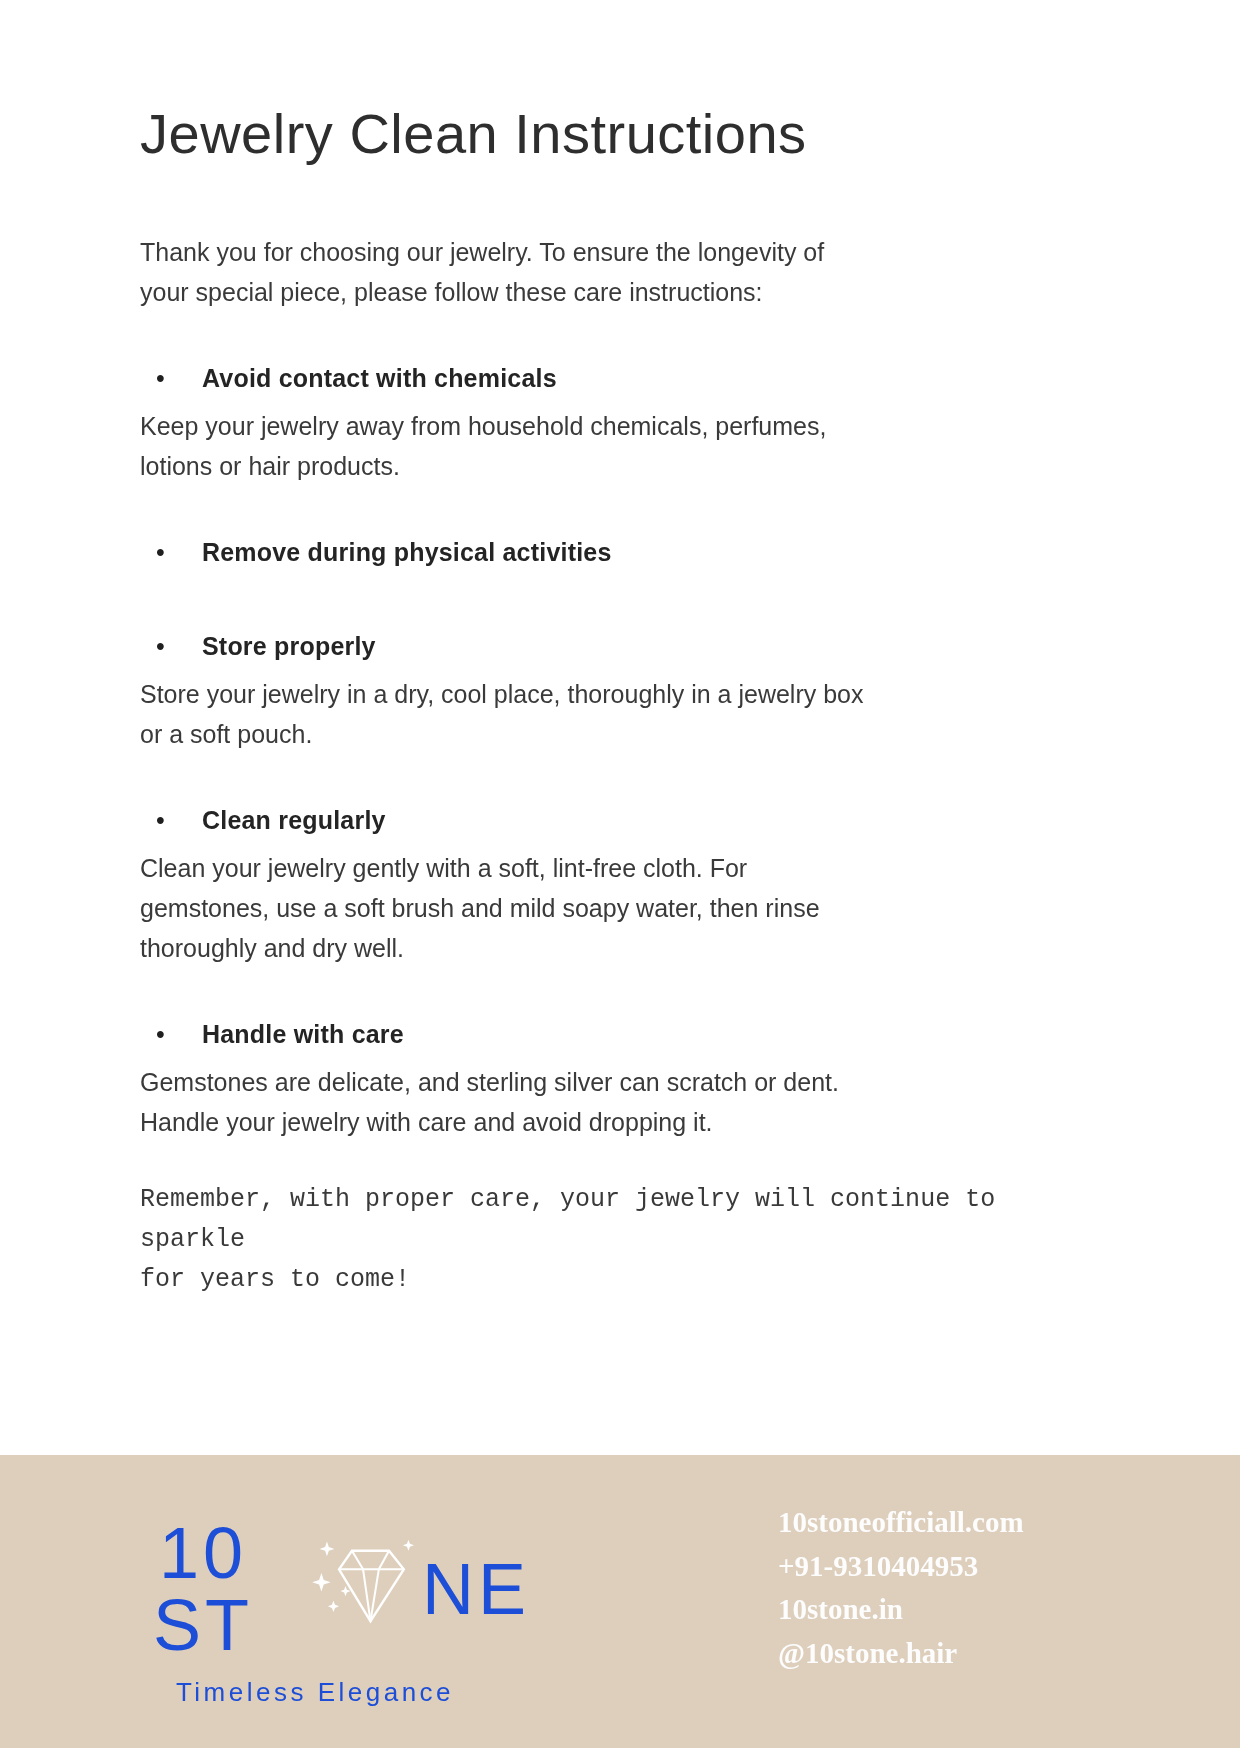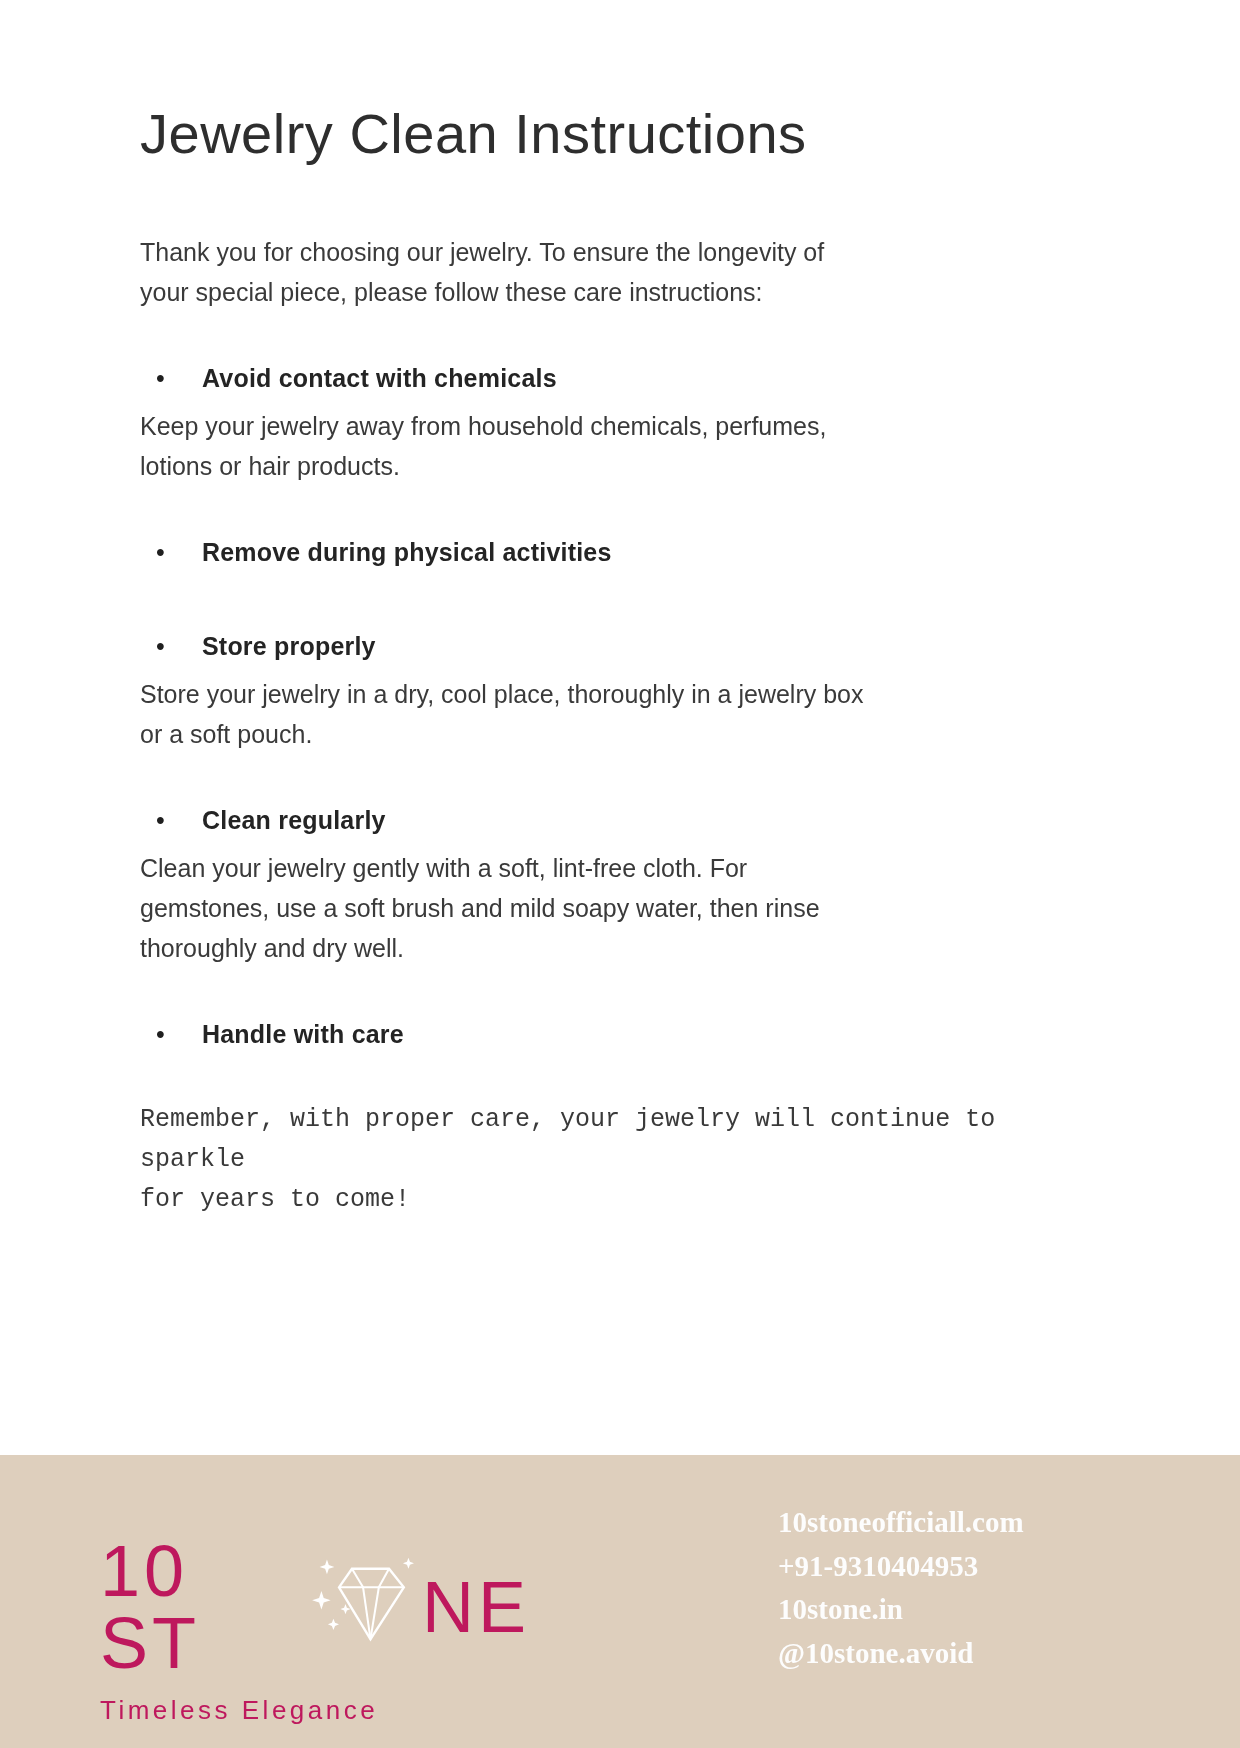--- a/index.html
+++ b/index.html
@@ -51,24 +51,24 @@
     letter-spacing:0.2px;
   }
   .closing{margin-top:38px;font-family:Liberation Mono, monospace;}
   .footer{
     position:absolute;
     left:0;bottom:0;
     width:1240px;height:293px;
   }
   .brand{
     position:absolute;
-    left:100px;top:80px;
+    left:100px;top:62px;
     width:430px;
-    text-align:left;
-    color:#be185d;
+    text-align:center;
+    color:#1d4ed8;
   }
   .brand-name{
     display:flex;
     align-items:center;
     justify-content:center;
     font-size:72px;
     font-weight:300;
     letter-spacing:4px;
     line-height:1;
   }
@@ -138,20 +138,22 @@
       <p class="care-body">Clean your jewelry gently with a soft, lint-free cloth. For
 gemstones, use a soft brush and mild soapy water, then rinse
 thoroughly and dry well.</p>
     </div>
 
     <div class="care-item">
       <div class="care-heading-row">
         <span class="bullet">•</span>
         <h2 class="care-heading">Handle with care</h2>
       </div>
+      <p class="care-body">Gemstones are delicate, and sterling silver can scratch or dent.
+Handle your jewelry with care and avoid dropping it.</p>
     </div>
 
     <p class="closing">Remember, with proper care, your jewelry will continue to sparkle
 for years to come!</p>
   </div>
 
   <div class="footer" id="footer-band" style="background: rgb(222, 207, 189);">
     <div class="brand">
       <div class="brand-name">
         <span>10 ST</span>
@@ -179,16 +181,16 @@
         </span>
         <span>NE</span>
       </div>
       <div class="tagline">Timeless Elegance</div>
     </div>
 
     <div class="contact" style="color: rgb(253, 253, 253);">
       <div>10stoneofficiall.com</div>
       <div>+91-9310404953</div>
       <div>10stone.in</div>
-      <div>@10stone.avoid</div>
+      <div>@10stone.hair</div>
     </div>
   </div>
 </div>
 
 </body></html>

